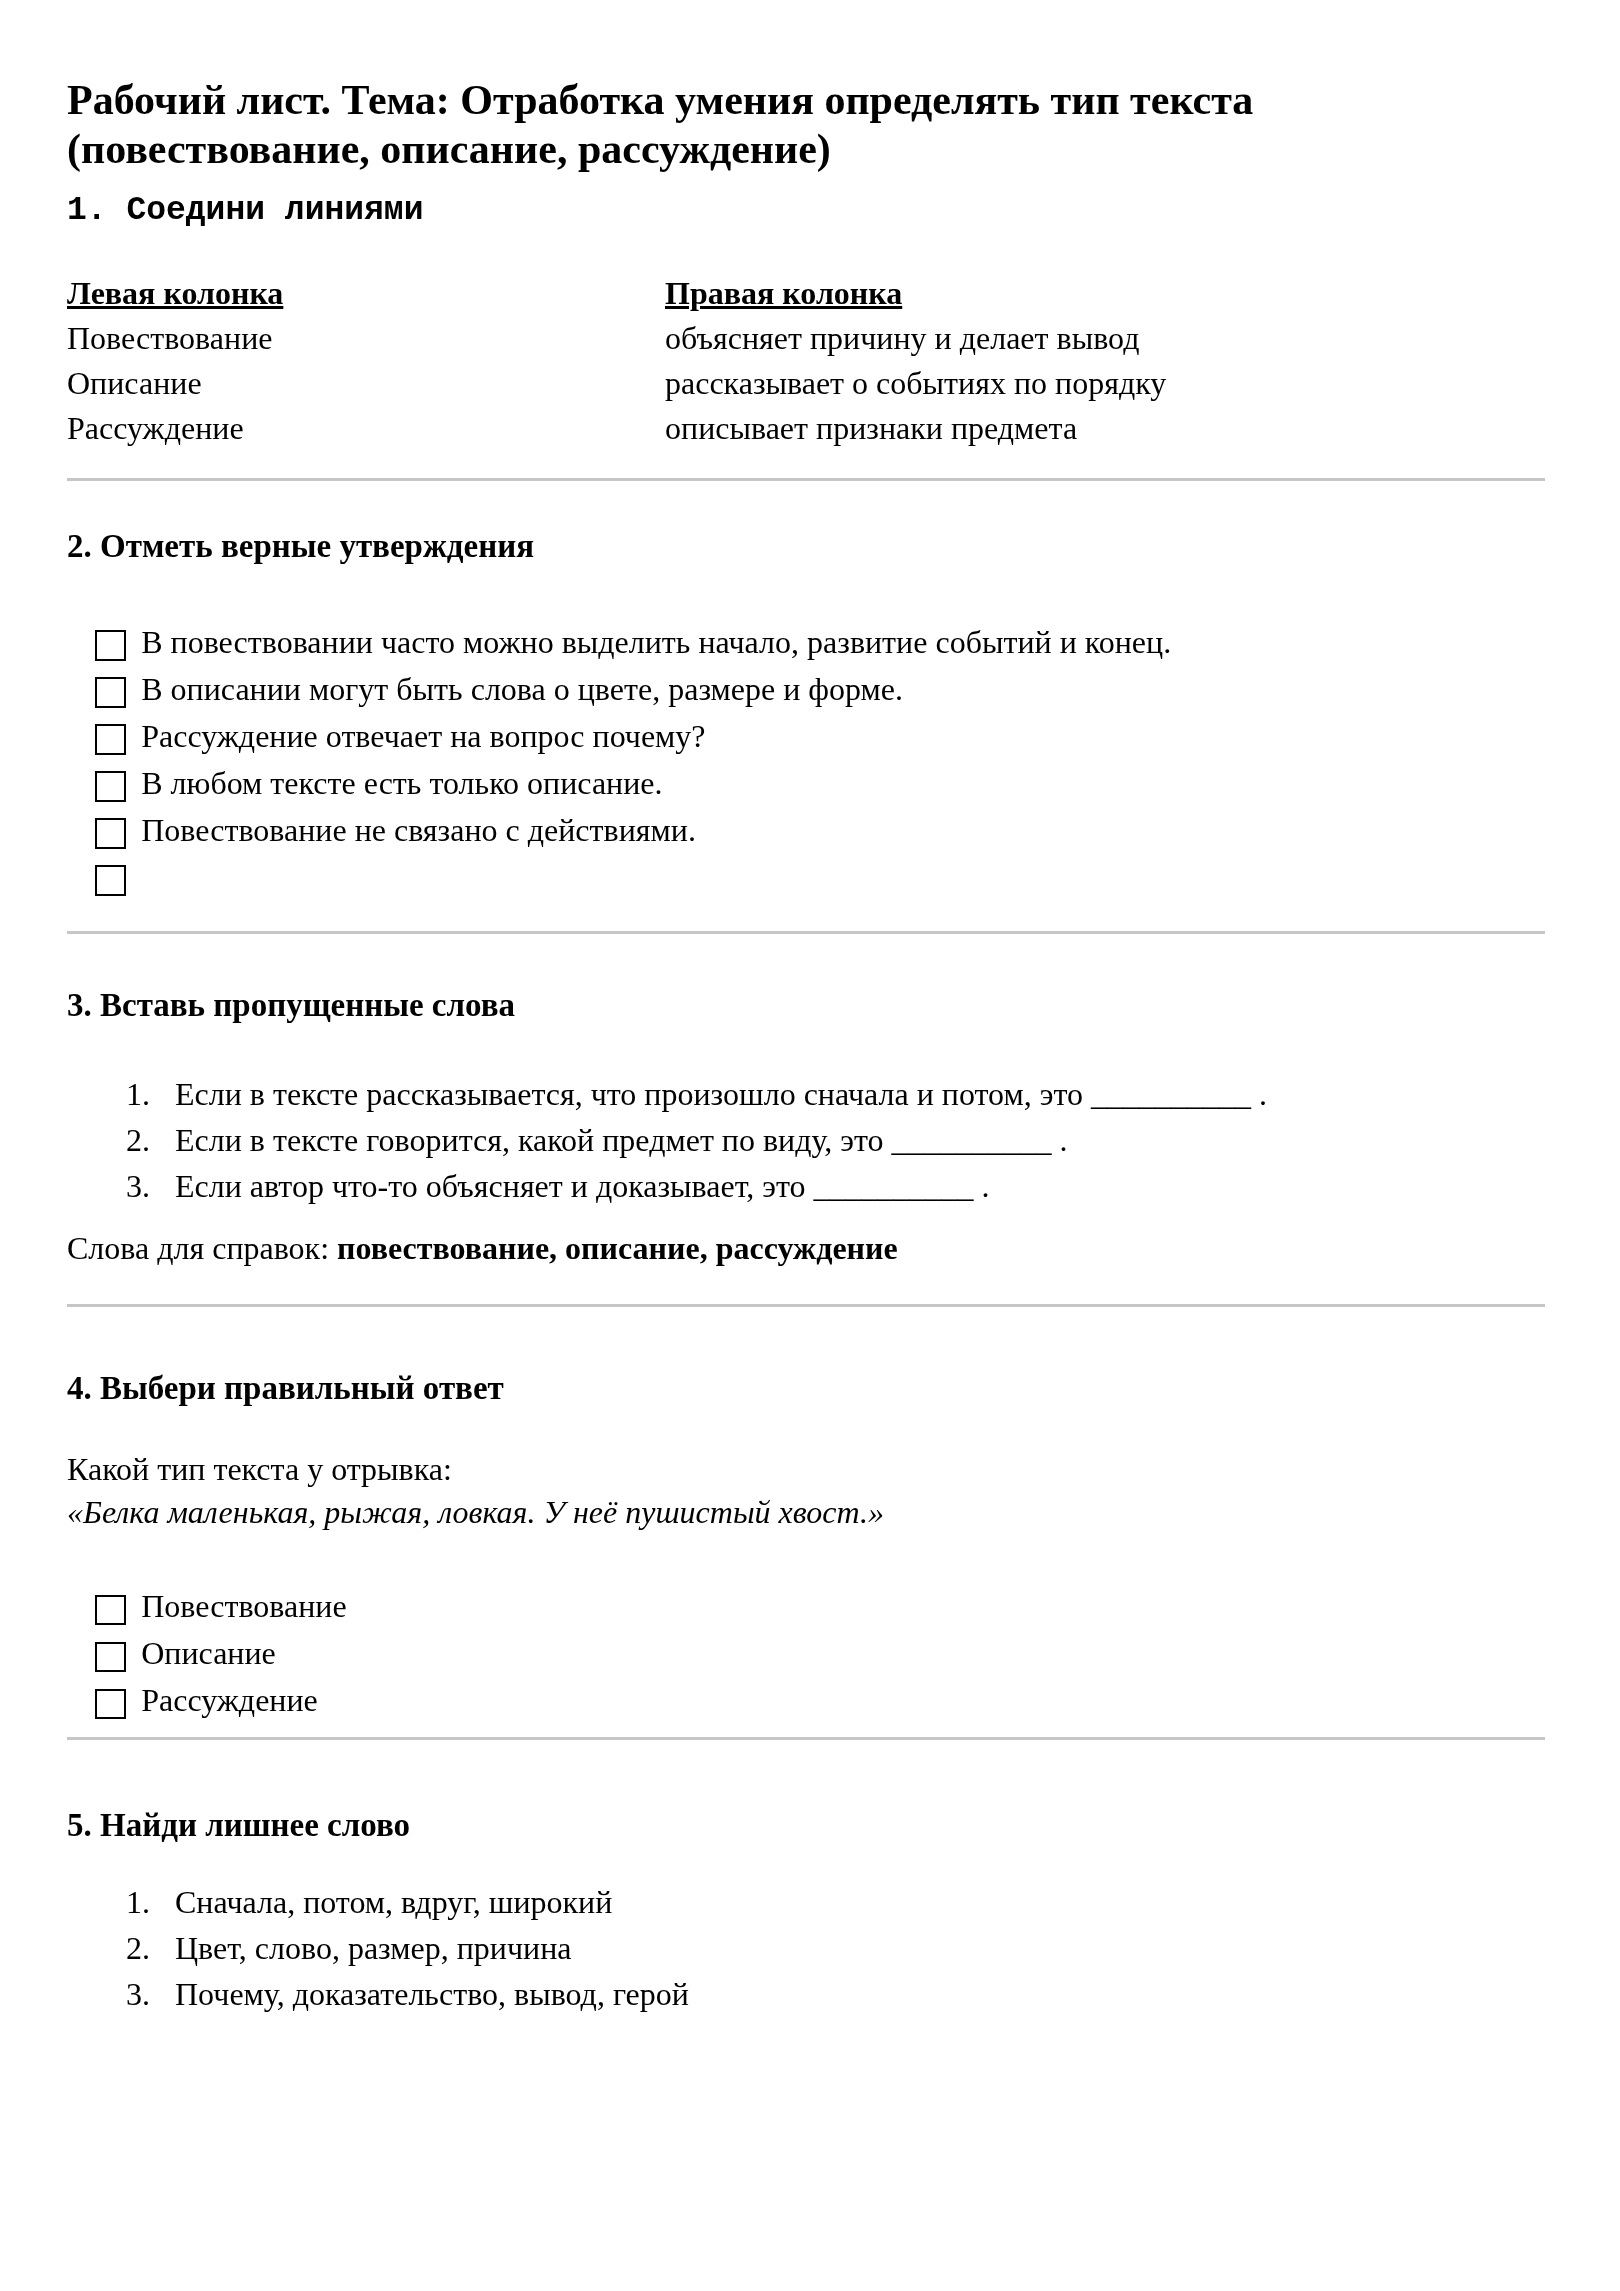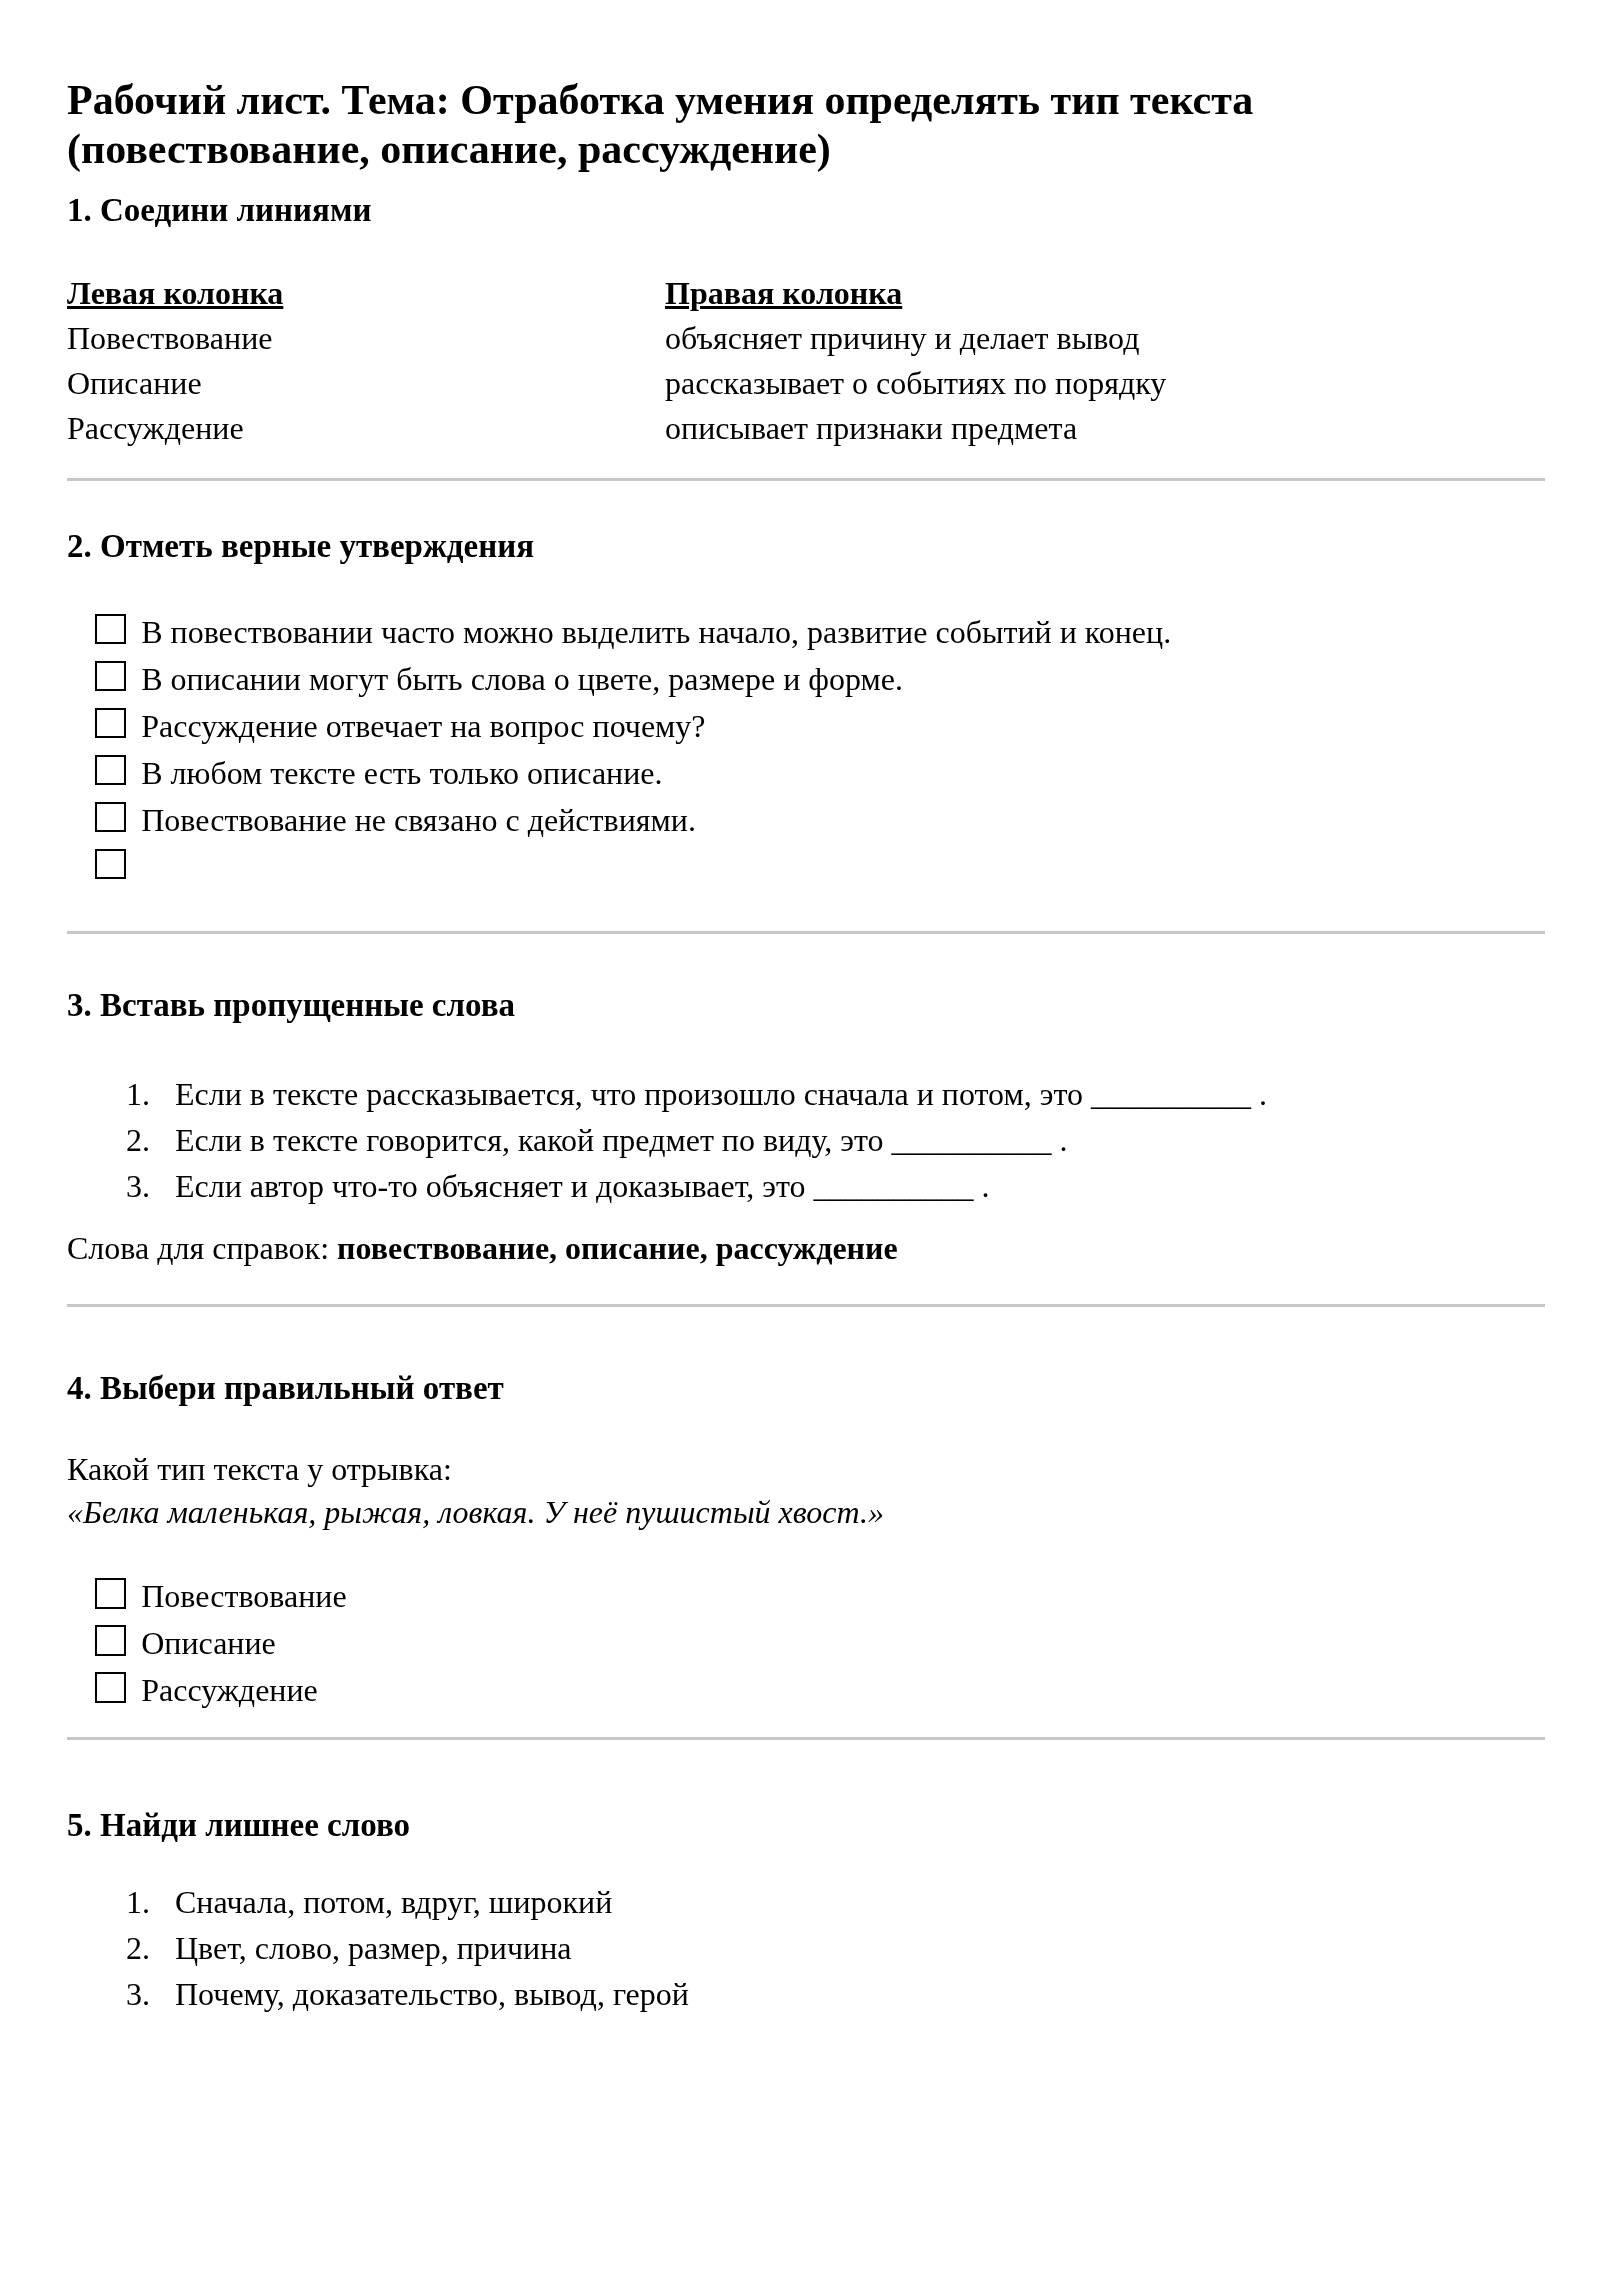--- a/index.html
+++ b/index.html
@@ -20,21 +20,21 @@
     line-height: 49px;
     margin: 0 0 19.6px 0;
     max-width: 1441px;
   }
   .sec-heading {
     font-size: 33px;
     font-weight: bold;
     line-height: 33px;
     margin: 0;
   }
-  #s1-heading { margin-bottom: 44px; }
+  #s1-heading { margin-bottom: 44px; font-family: Liberation Mono, monospace; }
 
   
   table.match-table {
     border-collapse: collapse;
     table-layout: fixed;
     width: 1108px;
   }
   .match-table col.c1 { width: 598px; }
   .match-table col.c2 { width: 510px; }
   .match-table th, .match-table td {
@@ -60,21 +60,21 @@
   hr.d2 { margin-top: 35px; margin-bottom: 55px; }
   hr.d3 { margin-top: 39px; margin-bottom: 65px; }
   hr.d4 { margin-top: 17.6px; margin-bottom: 69px; }
 
   
   .check-list { margin-top: 51px; }
   .options-list { margin-top: 44px; }
   .check-row {
     height: 47px;
     display: flex;
-    align-items: flex-start;
+    align-items: flex-end;
     padding-left: 28px;
   }
   .checkbox {
     width: 26.5px;
     height: 26.5px;
     border: 2.9px solid #000;
     margin-right: 15.7px;
     flex: 0 0 auto;
     background: #fff;
   }

